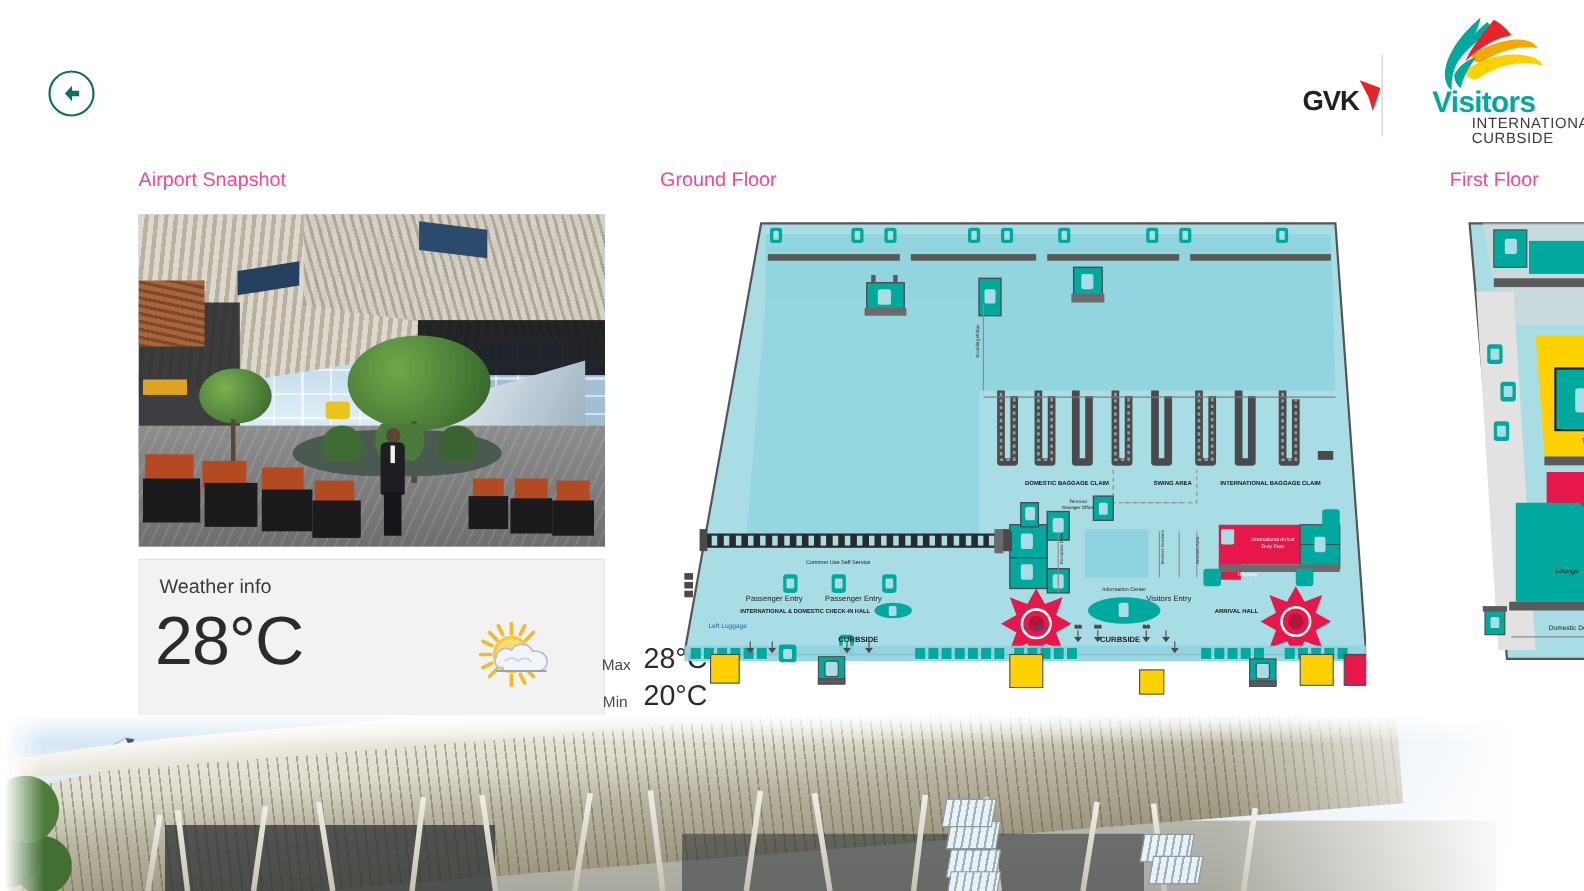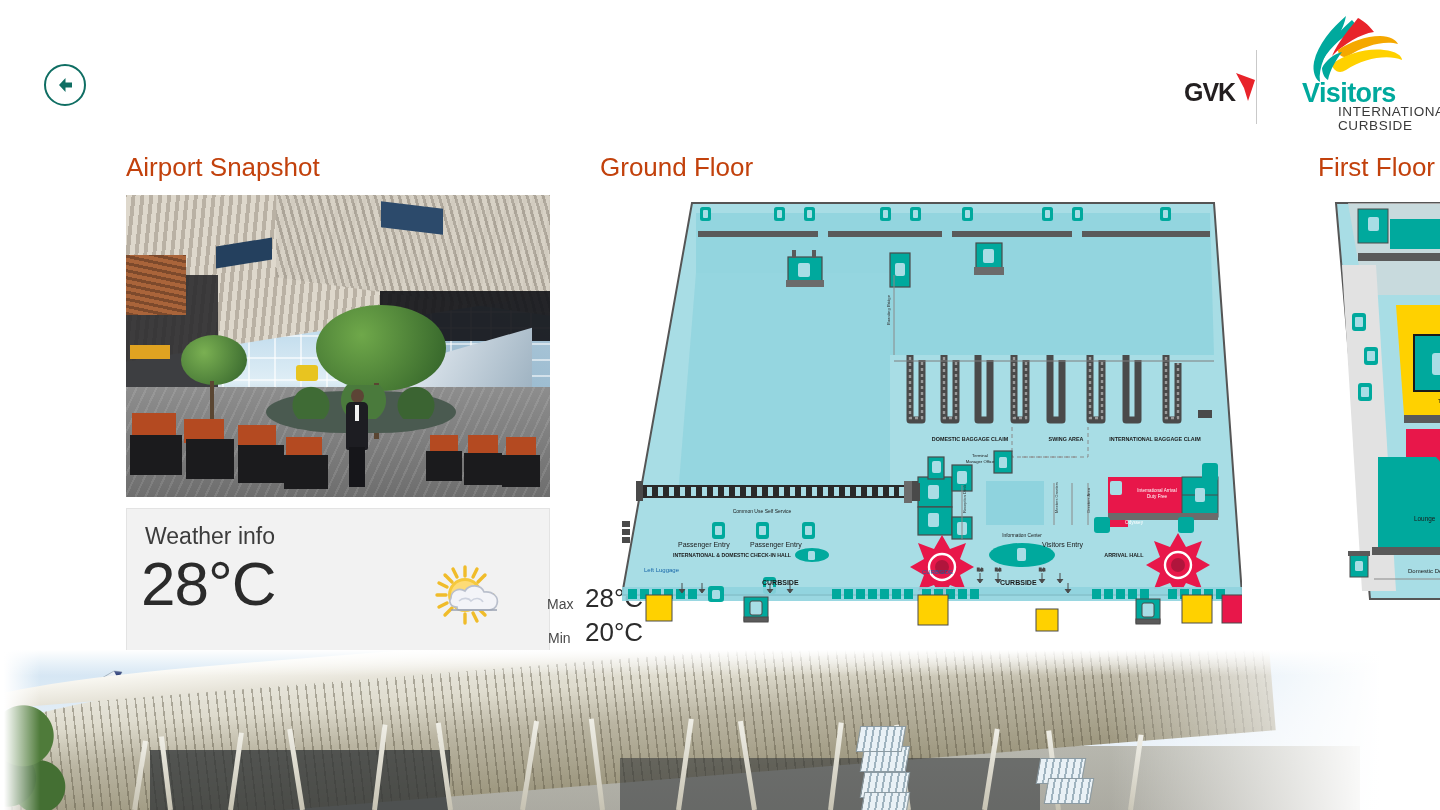--- a/index.html
+++ b/index.html
@@ -42,21 +42,21 @@
     position:absolute;left:62px;top:88px;font-size:13.5px;color:#3a3a3a;letter-spacing:0.6px;
     font-family:"Liberation Sans", sans-serif;
   }
   .beng-sub2{
     position:absolute;left:62px;top:102px;font-size:13.5px;color:#3a3a3a;letter-spacing:0.6px;
     font-family:"Liberation Sans", sans-serif;
   }
 
   
   .sec-title{
-    position:absolute;font-size:26px;font-weight:300;color:#c2410c;
+    position:absolute;font-size:18px;font-weight:300;color:#ec4899;
     white-space:nowrap;line-height:1;
   }
   #t-snapshot{left:126px;top:154px;}
   #t-ground{left:600px;top:154px;}
   #t-first{left:1318px;top:154px;}
 
   
   .snapshot{
     position:absolute;left:126px;top:195px;width:424px;height:302px;overflow:hidden;
     background:#b9c3c8;
@@ -121,21 +121,21 @@
   .ph-yellow{position:absolute;left:170px;top:170px;width:22px;height:16px;background:#e8c420;border-radius:3px;}
   .ph-sign{position:absolute;left:4px;top:150px;width:40px;height:14px;background:#e0a321;}
   .ph-escal{position:absolute;right:18px;top:150px;width:120px;height:60px;
     background:linear-gradient(120deg,#dfe7ee,#9fb3c2);transform:skewY(-16deg);}
 
   
   .weather{
     position:absolute;left:126px;top:508px;width:424px;height:144px;
     background:#f2f2f2;border:1px solid #e3e3e3;box-sizing:border-box;
   }
-  .weather-label{position:absolute;left:18px;top:14px;font-size:23px;color:#3c3c3c;font-weight:400;}
+  .weather-label{position:absolute;left:18px;top:14px;font-size:18px;color:#3c3c3c;font-weight:400;}
   .weather-temp{position:absolute;left:14px;top:44px;font-size:62px;font-weight:300;color:#2b2b2b;line-height:1;letter-spacing:-1px;}
   .weather-icon{position:absolute;left:306px;top:52px;width:76px;height:72px;}
   .mm{position:absolute;font-size:26px;font-weight:300;color:#2b2b2b;line-height:1;}
   .mm-lab{position:absolute;font-size:14px;color:#4a4a4a;line-height:1;}
   #mx-lab{left:420px;top:88px;} #mx-val{left:458px;top:76px;}
   #mn-lab{left:421px;top:122px;} #mn-val{left:458px;top:110px;}
 
   
   .map-ground{position:absolute;left:622px;top:195px;width:620px;height:415px;}
   .map-first{position:absolute;left:1318px;top:195px;width:122px;height:415px;overflow:hidden;}

